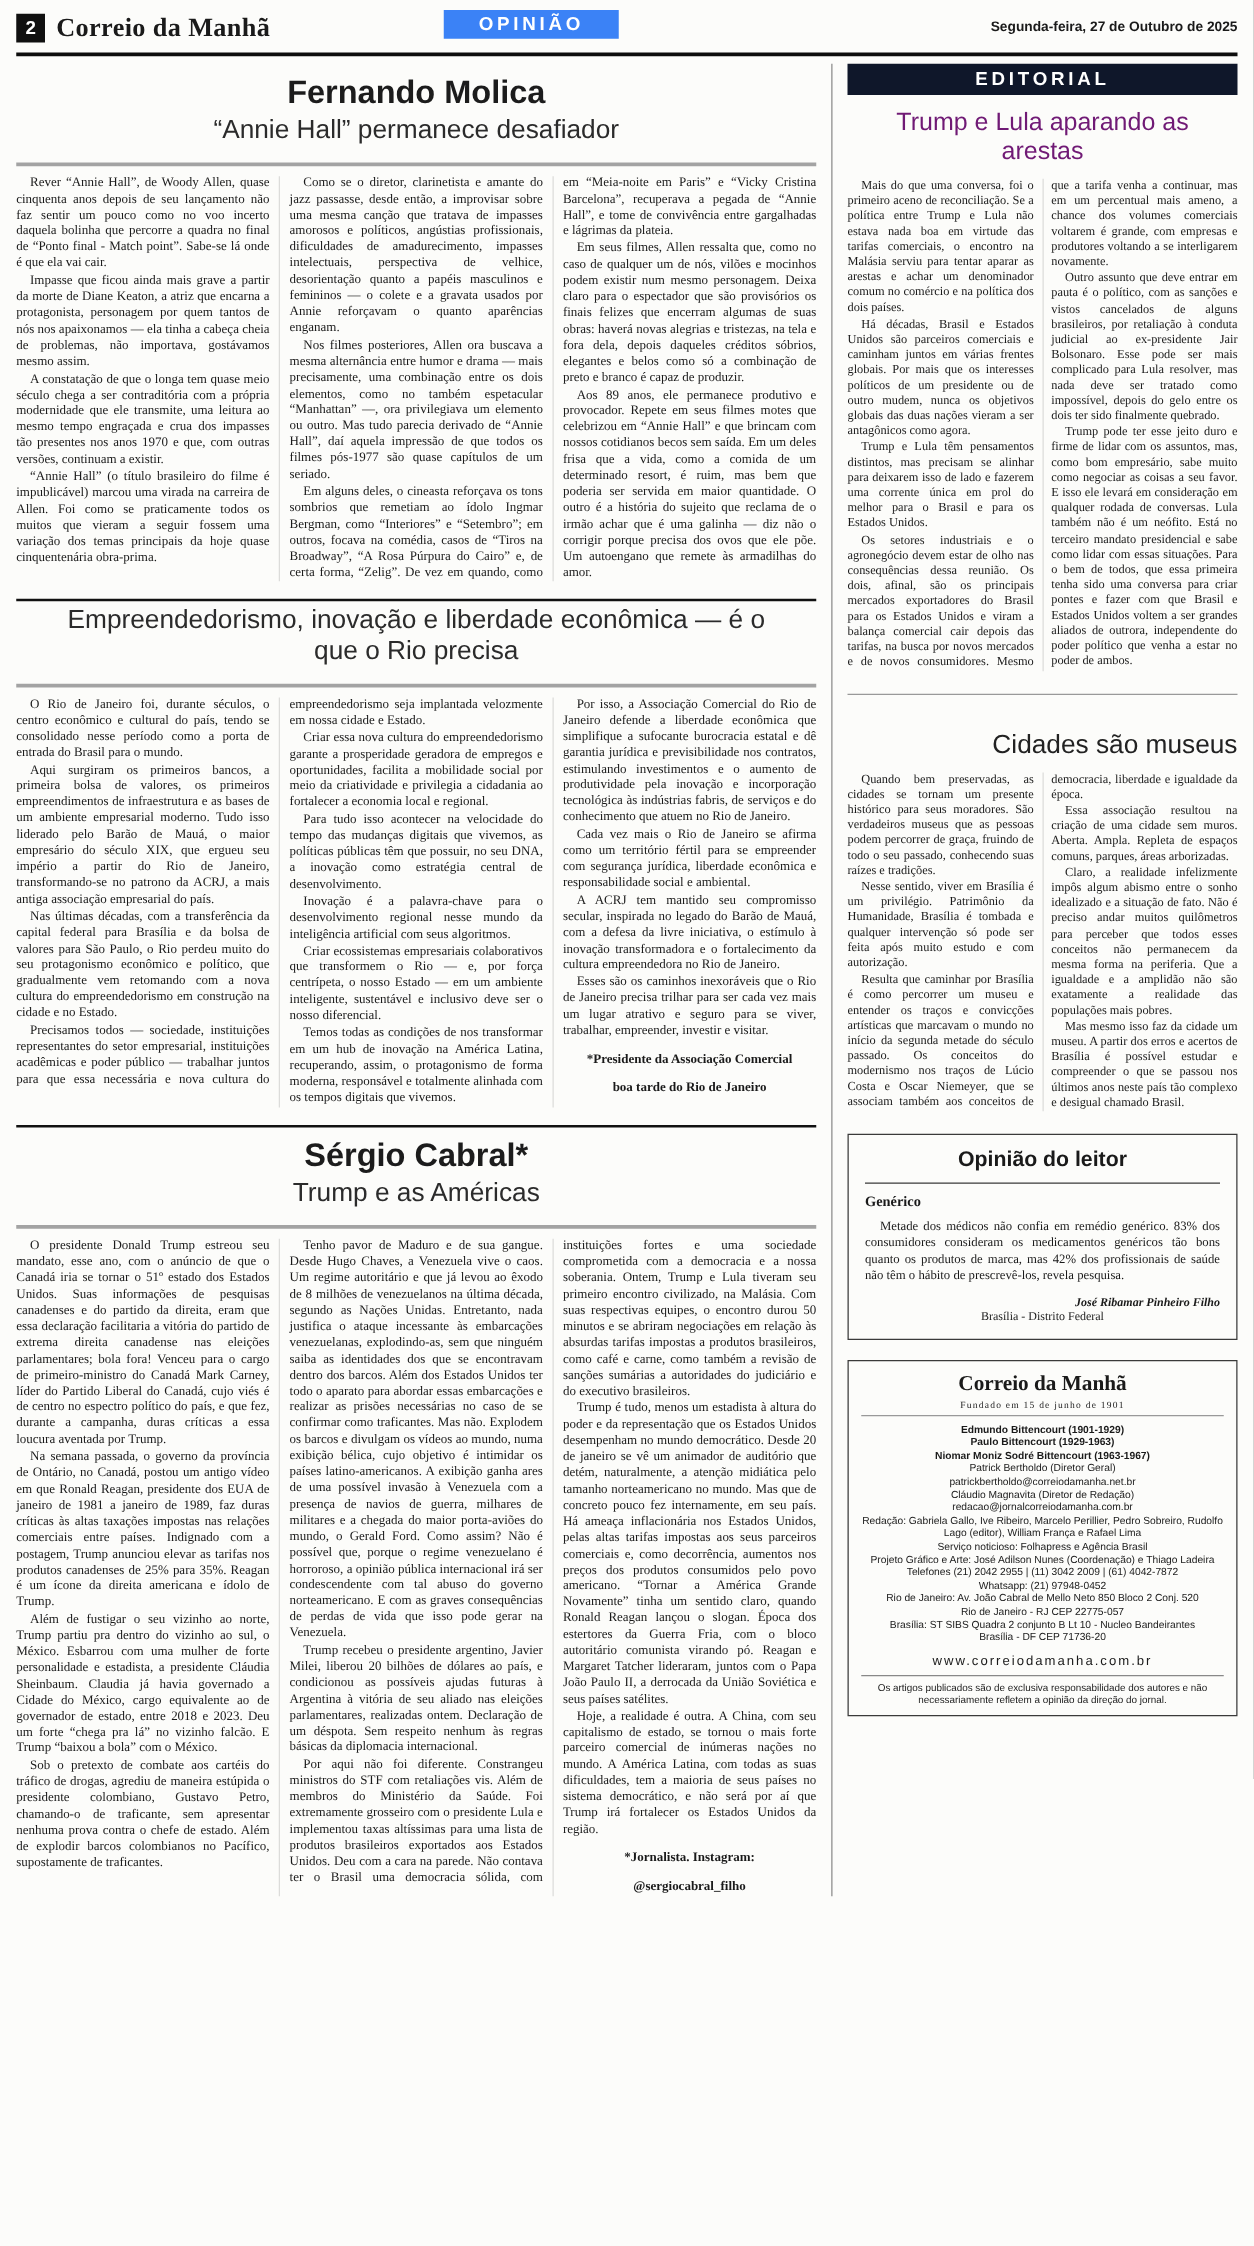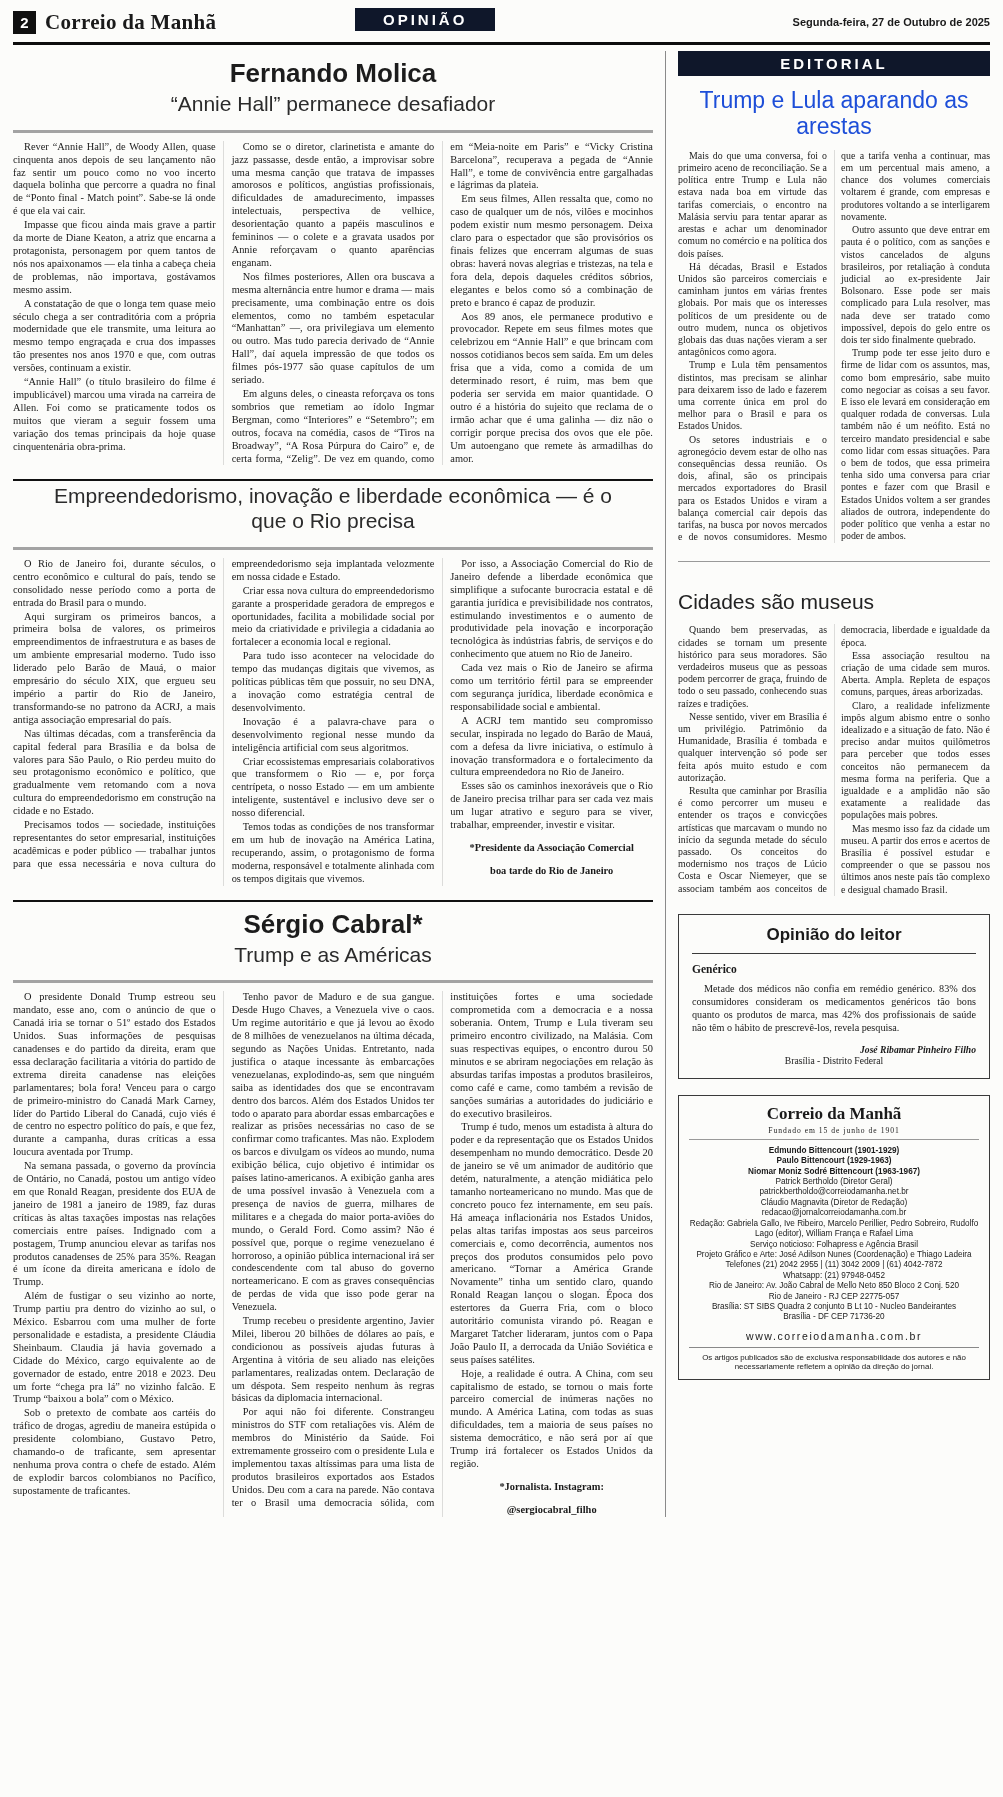--- a/index.html
+++ b/index.html
@@ -11,21 +11,21 @@
   }
   
   .topbar { display:flex; align-items:center; height:28px; position:relative; }
   .page-num {
     background:#101010; color:#fff; width:23px; height:23px; flex:0 0 auto;
     display:flex; align-items:center; justify-content:center;
     font-family:"Liberation Sans",sans-serif; font-weight:bold; font-size:15px;
   }
   .nameplate { font-size:21px; font-weight:bold; margin-left:9px; letter-spacing:.3px; white-space:nowrap; }
   .section-box {
-    position:absolute; left:342px; top:0; background:#0f172a; color:#fff;
+    position:absolute; left:342px; top:0; background:#3b82f6; color:#fff;
     font-family:"Liberation Sans",sans-serif; font-weight:bold; font-size:15px;
     letter-spacing:3px; padding:3px 28px;
   }
   .topbar-spacer { flex:1; }
   .date { font-family:"Liberation Sans",sans-serif; font-weight:bold; font-size:11px; white-space:nowrap; }
   .top-rule { border-top:3px solid #0d0d0d; margin-top:6px; }
 
   
   .main { display:flex; margin-top:6px; }
   .left-area { width:652px; padding-right:12px; }
@@ -43,28 +43,28 @@
   .cols-3 p, .cols-2 p { margin:0 0 1px; text-indent:11px; }
   .plist { display:contents; }
   .afooter { display:contents; }
   .afooter p { font-weight:bold; text-indent:0; text-align:center; margin:10px 0 0; break-inside:avoid; font-size:10.4px; }
 
   
   .editorial-label {
     color:#fff; background:#12913e; text-align:center; padding:4px 0;
     font-family:"Liberation Sans",sans-serif; font-weight:bold; font-size:15px; letter-spacing:3px;
   }
-  .ed-title { font-family:"Liberation Sans",sans-serif; font-size:23px; font-weight:normal; color:#1d4ed8; text-align:center; line-height:1.15; margin:11px 4px 10px; }
+  .ed-title { font-family:"Liberation Sans",sans-serif; font-size:20px; font-weight:normal; color:#701a75; text-align:center; line-height:1.15; margin:11px 4px 10px; }
   .cols-2 {
     column-count:2; column-gap:14px; column-rule:1px solid #dcdcda;
     text-align:justify; font-size:9.9px; line-height:12.2px;
   }
   .second-title {
     font-family:"Liberation Sans",sans-serif; font-size:21px; font-weight:normal; color:#222;
-    text-align:left; margin:18px 0 10px; padding-top:28px; border-top:1px solid #999;
+    text-align:right; margin:18px 0 10px; padding-top:28px; border-top:1px solid #999;
   }
 
   
   .opinion-box { border:1px solid #3a3a3a; margin-top:18px; padding:10px 13px 12px; }
   .ob-title { font-family:"Liberation Sans",sans-serif; font-weight:bold; font-size:17px; text-align:center; border-bottom:1px solid #3a3a3a; padding-bottom:8px; margin-bottom:9px; }
   .ob-sub { font-weight:bold; font-size:11.5px; margin:4px 0 7px; }
   .ob-body { font-size:10.2px; line-height:13px; text-align:justify; text-indent:12px; }
   .ob-sign { text-align:right; font-size:9.6px; font-weight:bold; font-style:italic; margin-top:10px; }
   .ob-loc  { text-align:center; font-size:9.6px; }
 

